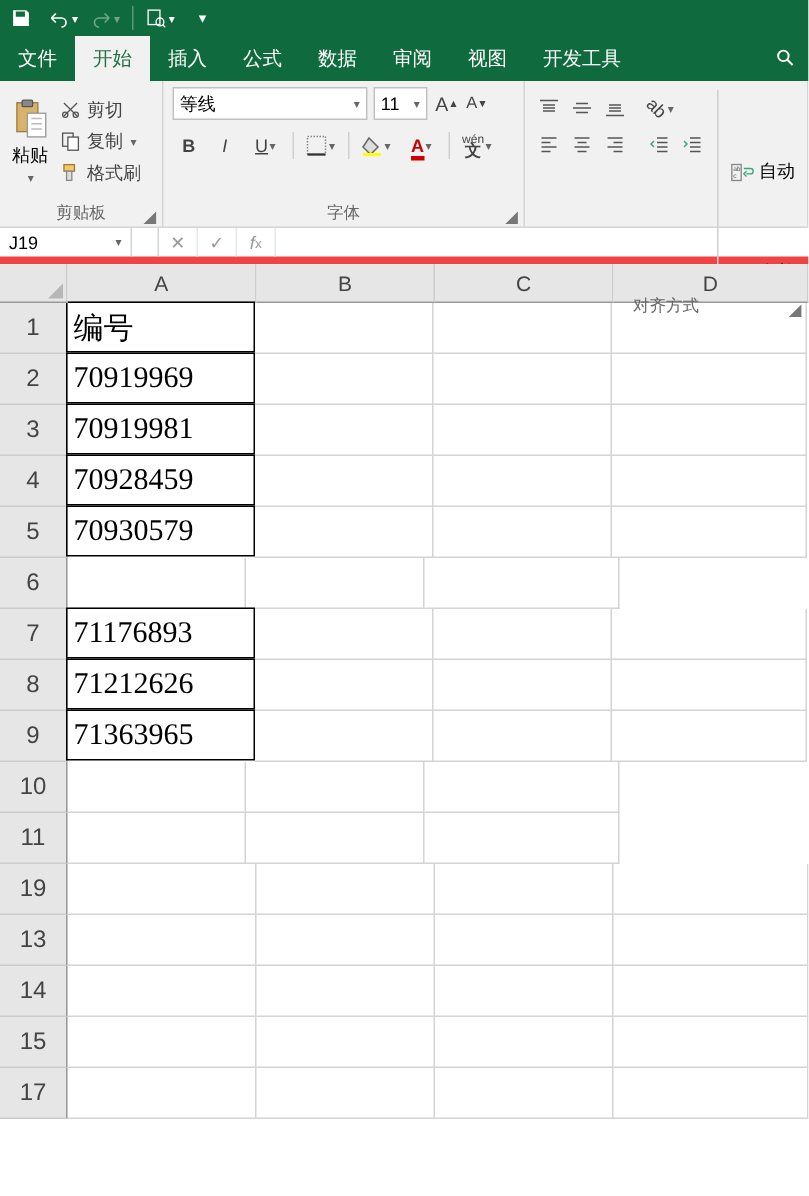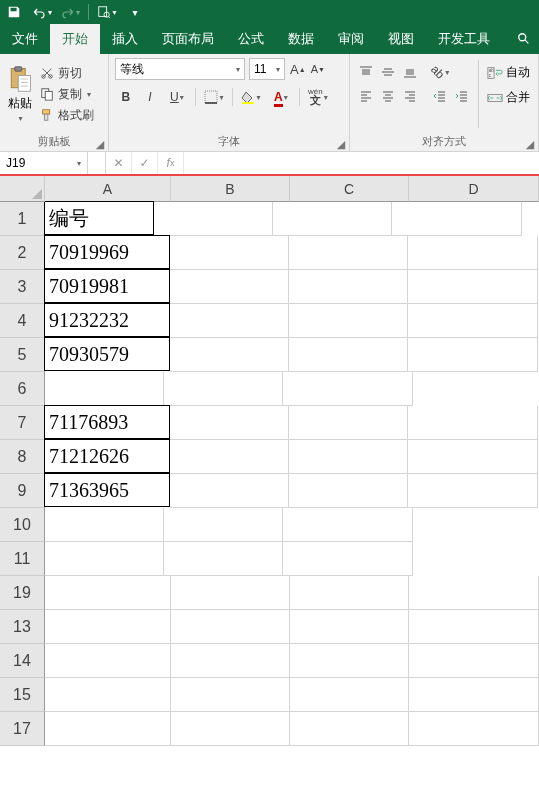--- a/index.html
+++ b/index.html
@@ -40,24 +40,24 @@
   .font-bottom { display: flex; align-items: center; gap: 2px; }
   .fb-btn { width: 22px; height: 22px; display: flex; align-items: center; justify-content: center; color: #444; cursor: pointer; position: relative; }
   .fb-btn.with-dd { width: 28px; }
   .dd-caret { font-size: 8px; color: #666; margin-left: 1px; }
   .vsep { width: 1px; height: 18px; background: #d0d0d0; margin: 0 2px; }
   
   
   .align-body { display: flex; flex-direction: column; gap: 4px; padding-top: 4px; }
   .align-row { display: flex; align-items: center; gap: 2px; }
   .al-btn { width: 20px; height: 20px; display: flex; align-items: center; justify-content: center; color: #444; cursor: pointer; }
-  .auto-wrap { display: flex; align-items: center; gap: 3px; padding: 2px; cursor: pointer; white-space: nowrap; }
-  
-  
-  .fbar-row { display: flex; border-bottom: 2px solid #ef4444; background: #fff; height: 24px; }
+  .auto-wrap { display: flex; align-items: center; gap: 3px; padding: 2px; cursor: pointer; white-space: nowrap; margin-top: 42px; }
+  
+  
+  .fbar-row { display: flex; border-bottom: 5px solid #ef4444; background: #fff; height: 24px; }
   .name-box { width: 88px; border-right: 1px solid #d4d4d4; display: flex; align-items: center; padding: 0 6px; justify-content: space-between; }
   .fb-btns { display: flex; }
   .fb-b { width: 26px; display: flex; align-items: center; justify-content: center; color: #999; cursor: pointer; border-right: 1px solid #e8e8e8; }
   .fb-b.disabled { cursor: default; }
   .formula-input { flex: 1; padding: 0 6px; display: flex; align-items: center; }
   .corner { width: 45px; height: 26px; background: #e6e6e6; border-right: 1px solid #ccc; border-bottom: 1px solid #999; position: relative; }
   .corner::after { content: ""; position: absolute; right: 2px; bottom: 2px; width: 0; height: 0; border-left: 10px solid transparent; border-bottom: 10px solid #b7b7b7; }
   .col-headers { display: flex; }
   .col-h { height: 26px; background: #e6e6e6; border-right: 1px solid #ccc; border-bottom: 1px solid #999; display: flex; align-items: center; justify-content: center; color: #444; font-size: 14px; }
   .row { display: flex; }
@@ -97,21 +97,20 @@
       </svg>
     <span class="dd-caret" style="color:#fff">▾</span>
   </span>
   <span class="icon-btn" style="color:#fff;font-size:10px">▾</span>
 </div>
 
 <div class="tabs">
   <div class="tab">文件</div>
   <div class="tab active">开始</div>
   <div class="tab">插入</div>
-  <div class="tab">页面布局</div>
   <div class="tab">公式</div>
   <div class="tab">数据</div>
   <div class="tab">审阅</div>
   <div class="tab">视图</div>
   <div class="tab">开发工具</div>
   <div class="tab search">
     <svg width="14" height="14" viewBox="0 0 16 16">
         <circle cx="6" cy="6" r="4" fill="none" stroke="#fff" stroke-width="1.5"></circle>
         <line x1="9" y1="9" x2="13" y2="13" stroke="#fff" stroke-width="1.5"></line>
       </svg>
@@ -356,42 +355,42 @@
     <div class="col-headers" id="col-headers">
         <div class="col-h" style="width: 126px;">A</div>
         <div class="col-h" style="width: 119px;">B</div>
         <div class="col-h" style="width: 119px;">C</div>
         <div class="col-h" style="width: 130px;">D</div>
       </div>
   </div>
   <div id="rows-container">
       <div class="row">
         <div class="row-h">1</div>
-        <div class="cell boxed" style="width: 110px;">编号</div>
+        <div class="cell boxed" style="width: 126px;">编号</div>
         <div class="cell" style="width: 119px;"></div>
         <div class="cell" style="width: 119px;"></div>
         <div class="cell" style="width: 130px;"></div>
       </div>
       <div class="row">
         <div class="row-h">2</div>
         <div class="cell boxed" style="width: 126px;">70919969</div>
         <div class="cell" style="width: 119px;"></div>
         <div class="cell" style="width: 119px;"></div>
         <div class="cell" style="width: 130px;"></div>
       </div>
       <div class="row">
         <div class="row-h">3</div>
         <div class="cell boxed" style="width: 126px;">70919981</div>
         <div class="cell" style="width: 119px;"></div>
         <div class="cell" style="width: 119px;"></div>
         <div class="cell" style="width: 130px;"></div>
       </div>
       <div class="row">
         <div class="row-h">4</div>
-        <div class="cell boxed" style="width: 126px;">91232232</div>
+        <div class="cell boxed" style="width: 126px;">70928459</div>
         <div class="cell" style="width: 119px;"></div>
         <div class="cell" style="width: 119px;"></div>
         <div class="cell" style="width: 130px;"></div>
       </div>
       <div class="row">
         <div class="row-h">5</div>
         <div class="cell boxed" style="width: 126px;">70930579</div>
         <div class="cell" style="width: 119px;"></div>
         <div class="cell" style="width: 119px;"></div>
         <div class="cell" style="width: 130px;"></div>

